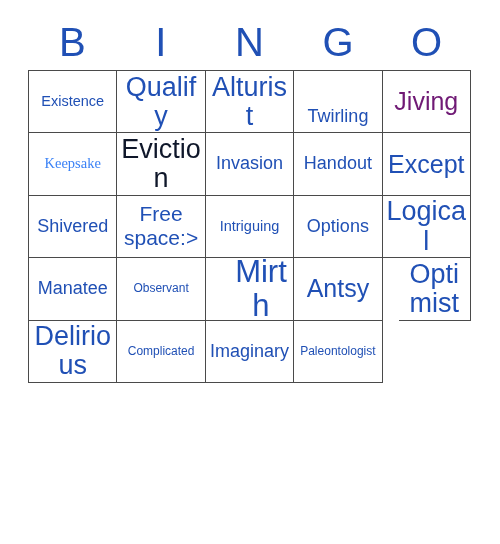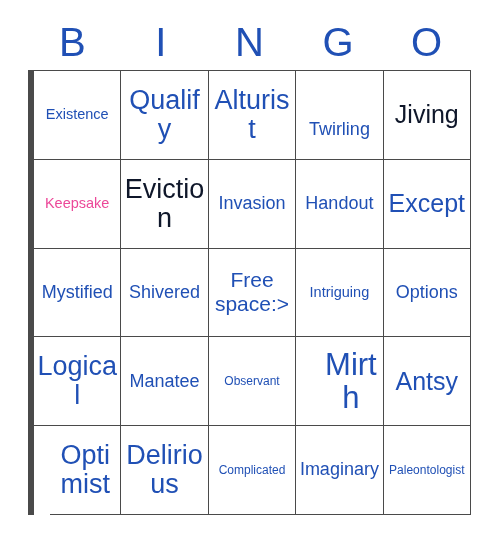--- a/index.html
+++ b/index.html
@@ -45,26 +45,26 @@
     font-family: "Liberation Sans", sans-serif;
     user-select: none;
   }
 
   
   #bingo-grid {
     position: absolute;
     left: 28px;
     top: 70px;
     width: 443px;
-    height: 445px;
+    height: 313px;
     display: grid;
     grid-template-columns: repeat(5, 1fr);
     grid-template-rows: repeat(5, 1fr);
     border-top: 1px solid #4a4a4a;
-    border-left: 6px solid #84cc16;
+    border-left: 1px solid #84cc16;
     box-sizing: border-box;
     background: #ffffff;
   }
   .bingo-cell {
     border-right: 1px solid #4a4a4a;
     border-bottom: 1px solid #4a4a4a;
     box-sizing: border-box;
     display: flex;
     align-items: center;
     justify-content: center;
@@ -113,42 +113,39 @@
     <div class="bingo-cell sz-l" style="border-right-color: rgb(74, 74, 74); border-bottom-color: rgb(74, 74, 74);">
         <span class="cell-text" style="color: rgb(32, 80, 181);">Qualify</span>
       </div>
     <div class="bingo-cell sz-l" style="border-right-color: rgb(74, 74, 74); border-bottom-color: rgb(74, 74, 74);">
         <span class="cell-text" style="color: rgb(32, 80, 181);">Alturist</span>
       </div>
     <div class="bingo-cell sz-m" style="border-right-color: rgb(74, 74, 74); border-bottom-color: rgb(74, 74, 74);">
         <span class="cell-text" style="color: rgb(32, 80, 181); margin-top: 30px;">Twirling</span>
       </div>
     <div class="bingo-cell sz-xl" style="border-right-color: rgb(74, 74, 74); border-bottom-color: rgb(74, 74, 74);">
-        <span class="cell-text" style="color: #0f172a;">Jiving</span>
+        <span class="cell-text" style="color: #701a75;">Jiving</span>
       </div>
 
     <div class="bingo-cell sz-s" style="border-right-color: rgb(74, 74, 74); border-bottom-color: rgb(74, 74, 74);">
-        <span class="cell-text" style="color: #ec4899;">Keepsake</span>
+        <span class="cell-text" style="color: #3b82f6; font-family: Liberation Serif, serif;">Keepsake</span>
       </div>
     <div class="bingo-cell sz-l" style="border-right-color: rgb(74, 74, 74); border-bottom-color: rgb(74, 74, 74);">
         <span class="cell-text" style="color: #0f172a;">Eviction</span>
       </div>
     <div class="bingo-cell sz-m" style="border-right-color: rgb(74, 74, 74); border-bottom-color: rgb(74, 74, 74);">
         <span class="cell-text" style="color: rgb(32, 80, 181);">Invasion</span>
       </div>
     <div class="bingo-cell sz-m" style="border-right-color: rgb(74, 74, 74); border-bottom-color: rgb(74, 74, 74);">
         <span class="cell-text" style="color: rgb(32, 80, 181);">Handout</span>
       </div>
     <div class="bingo-cell sz-xl" style="border-right-color: rgb(74, 74, 74); border-bottom-color: rgb(74, 74, 74);">
         <span class="cell-text" style="color: rgb(32, 80, 181);">Except</span>
       </div>
 
-    <div class="bingo-cell sz-m" style="border-right-color: rgb(74, 74, 74); border-bottom-color: rgb(74, 74, 74);">
-        <span class="cell-text" style="color: rgb(32, 80, 181);">Mystified</span>
-      </div>
     <div class="bingo-cell sz-m" style="border-right-color: rgb(74, 74, 74); border-bottom-color: rgb(74, 74, 74);">
         <span class="cell-text" style="color: rgb(32, 80, 181);">Shivered</span>
       </div>
     <div class="bingo-cell sz-free" style="border-right-color: rgb(74, 74, 74); border-bottom-color: rgb(74, 74, 74);">
         <span class="cell-text" style="color: rgb(32, 80, 181);">Free space:&gt;</span>
       </div>
     <div class="bingo-cell sz-s" style="border-right-color: rgb(74, 74, 74); border-bottom-color: rgb(74, 74, 74);">
         <span class="cell-text" style="color: rgb(32, 80, 181);">Intriguing</span>
       </div>
     <div class="bingo-cell sz-m" style="border-right-color: rgb(74, 74, 74); border-bottom-color: rgb(74, 74, 74);">

